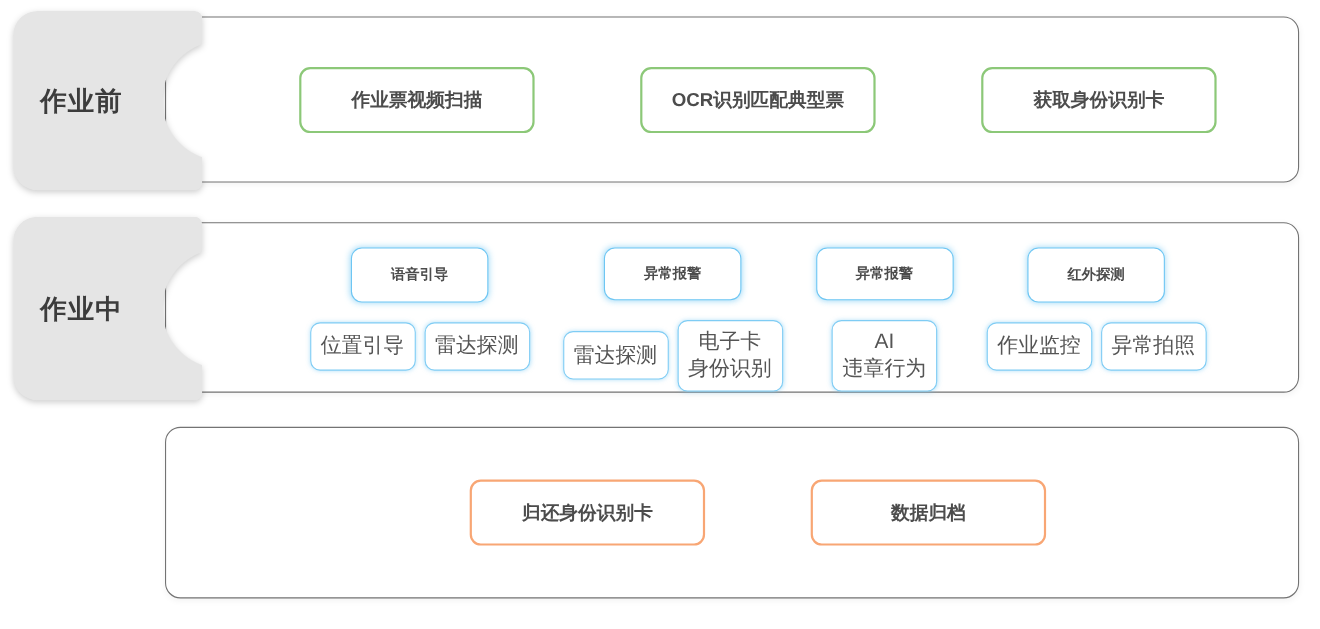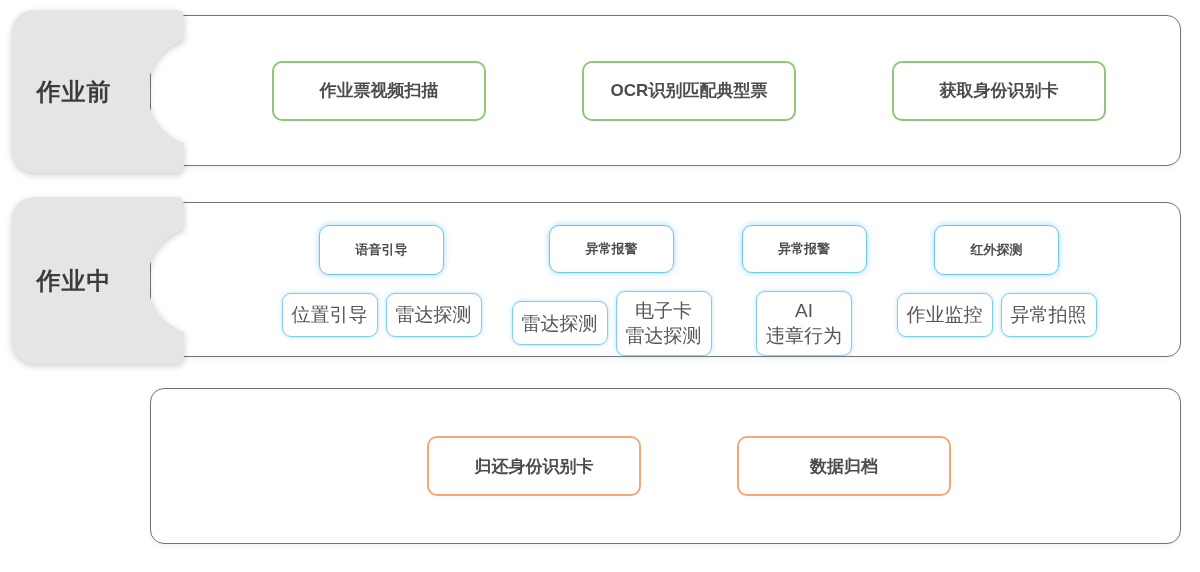--- a/index.html
+++ b/index.html
@@ -90,21 +90,21 @@
           <div class="sub-box">位置引导</div>
           <div class="sub-box">雷达探测</div>
         </div>
       </div>
 
       <div class="group">
         <div class="head-box">异常报警</div>
         <div class="sub-row">
           <div class="sub-box">雷达探测</div>
           <div class="sub-box">电子卡
-雷达探测</div>
+身份识别</div>
         </div>
       </div>
 
       <div class="group">
         <div class="head-box">异常报警</div>
         <div class="sub-row">
           <div class="sub-box">AI
 违章行为</div>
         </div>
       </div>

